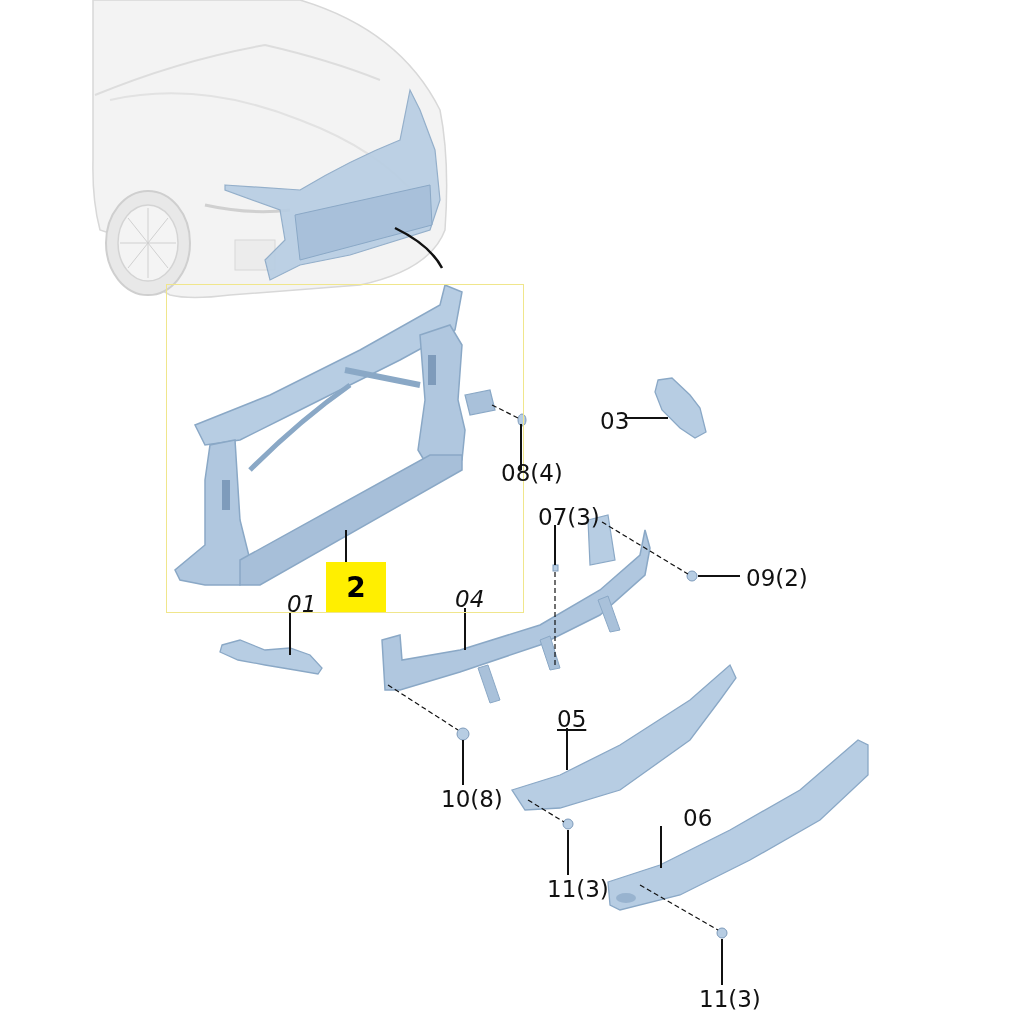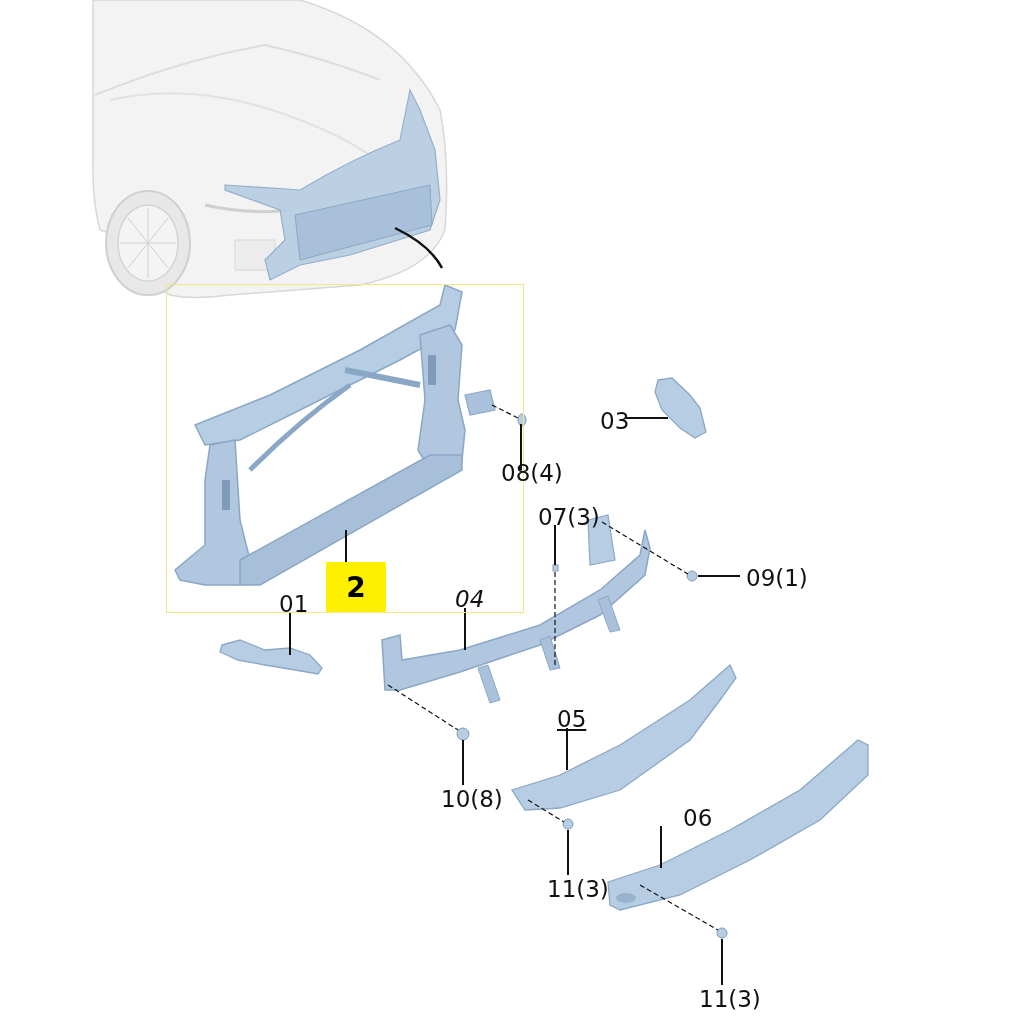--- a/index.html
+++ b/index.html
@@ -124,21 +124,21 @@
   
   <div class="group-frame" style="left:166px; top:284px; width:358px; height:329px;"></div>
 
   
   <div class="callout-box" style="left:326px; top:562px; width:60px; height:50px;">2</div>
 
   
   <span class="label" style="left:501px; top:462px;">08(4)</span>
   <span class="label" style="left:600px; top:410px;">03</span>
   <span class="label" style="left:538px; top:506px;text-align:center;">07(3)</span>
-  <span class="label" style="left:746px; top:567px;">09(1)</span>
-  <span class="label" style="left:279px; top:593px;">01</span>
+  <span class="label" style="left:746px; top:567px;">09(2)</span>
+  <span class="label" style="left:287px; top:593px;font-style:italic;">01</span>
   <span class="label" style="left:455px; top:588px;font-style:italic;">04</span>
   <span class="label" style="left:557px; top:708px;text-decoration:underline;">05</span>
   <span class="label" style="left:441px; top:788px;">10(8)</span>
   <span class="label" style="left:651px; top:807px;margin-left:32px;">06</span>
   <span class="label" style="left:547px; top:878px;">11(3)</span>
   <span class="label" style="left:699px; top:988px;">11(3)</span>
 </div>
 
 </body></html>

